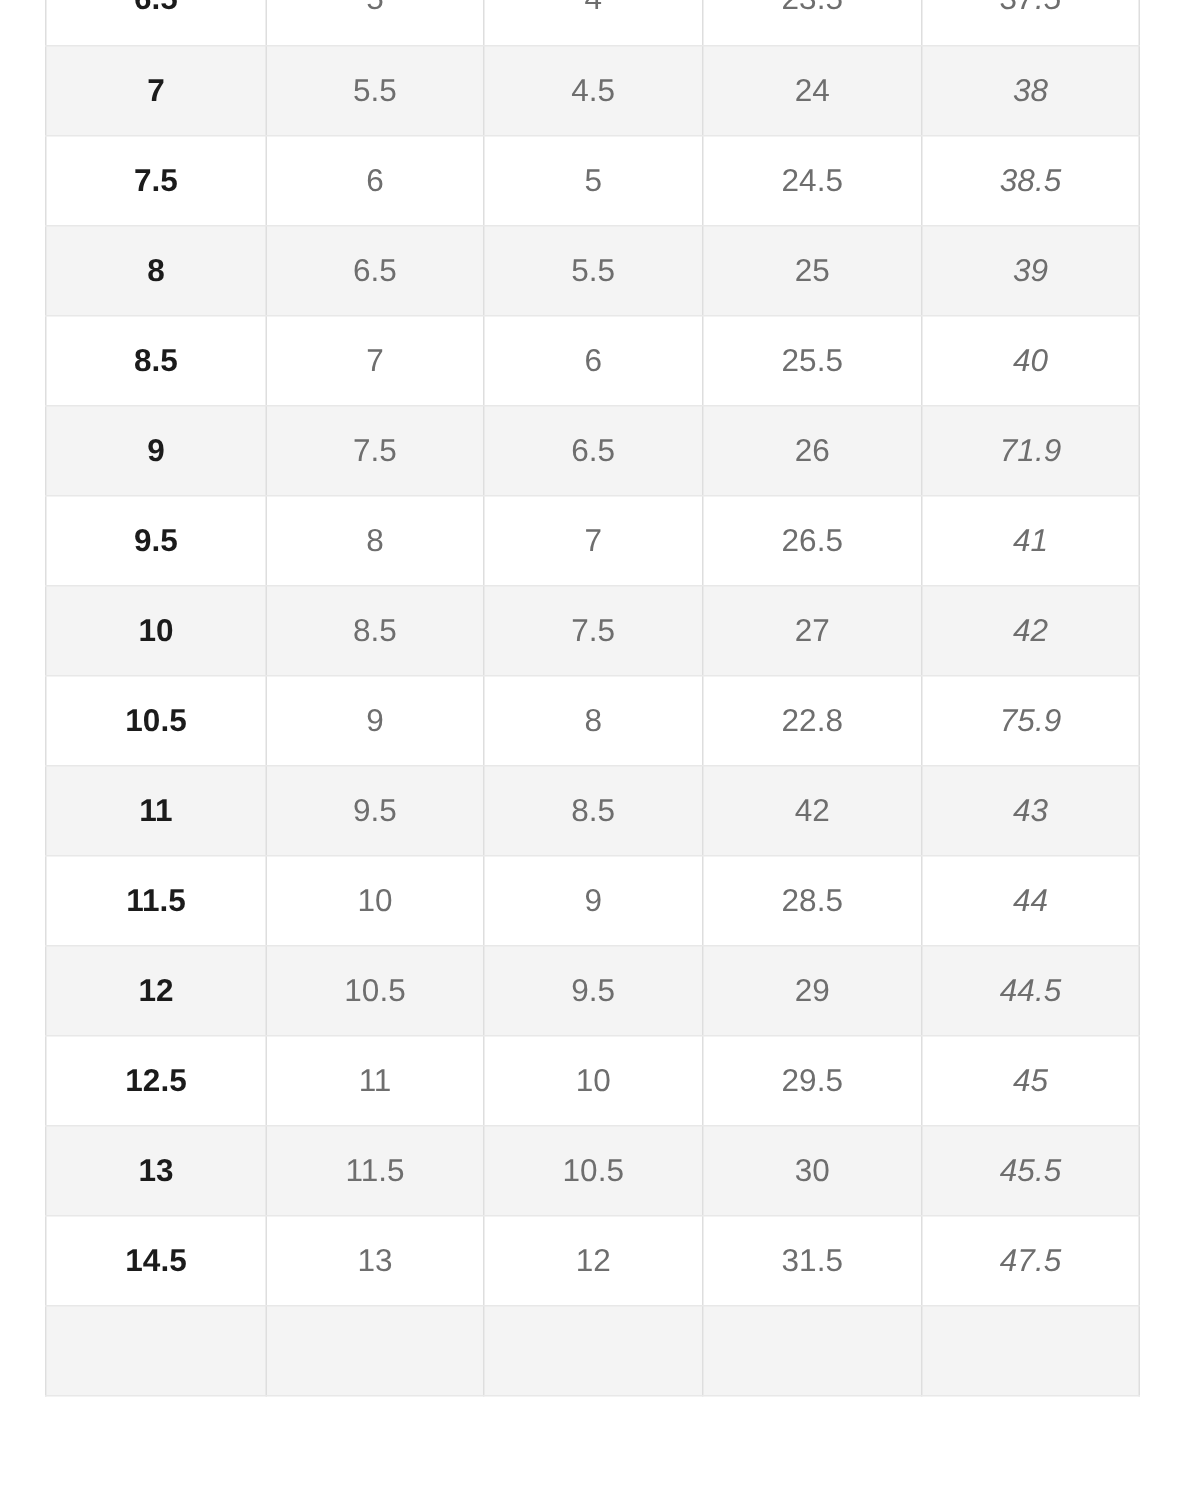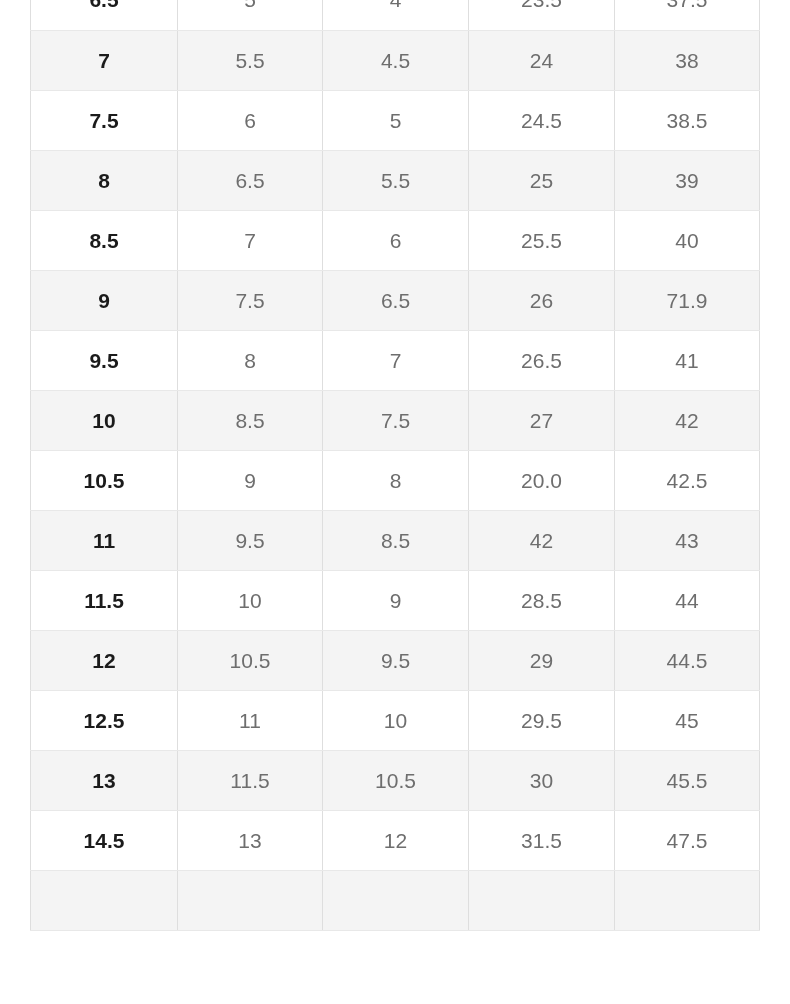--- a/index.html
+++ b/index.html
@@ -62,20 +62,21 @@
   }
 
   #size-table td:first-child {
     border-left: 1px solid #dedede;
     color: #1b1b1b;
     font-weight: 700;
   }
 
   #size-table td:last-child {
     border-right: 1px solid #dedede;
+    font-style: italic;
   }
 
   #size-table tr.row-odd td {
     background: #ffffff;
   }
 
   #size-table tr.row-even td {
     background: #f4f4f4;
   }
 </style>
@@ -145,22 +146,22 @@
           <td>10</td>
           <td>8.5</td>
           <td>7.5</td>
           <td>27</td>
           <td>42</td>
         </tr>
         <tr class="row-odd">
           <td>10.5</td>
           <td>9</td>
           <td>8</td>
-          <td>20.0</td>
-          <td>42.5</td>
+          <td>22.8</td>
+          <td>75.9</td>
         </tr>
         <tr class="row-even">
           <td>11</td>
           <td>9.5</td>
           <td>8.5</td>
           <td>42</td>
           <td>43</td>
         </tr>
         <tr class="row-odd">
           <td>11.5</td>

